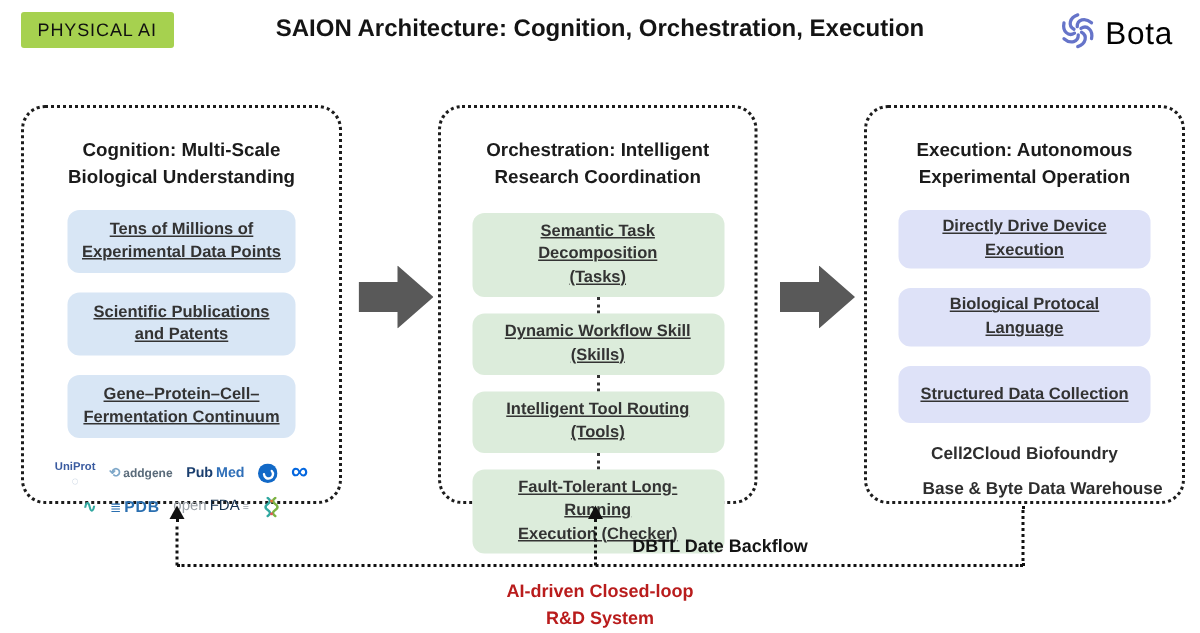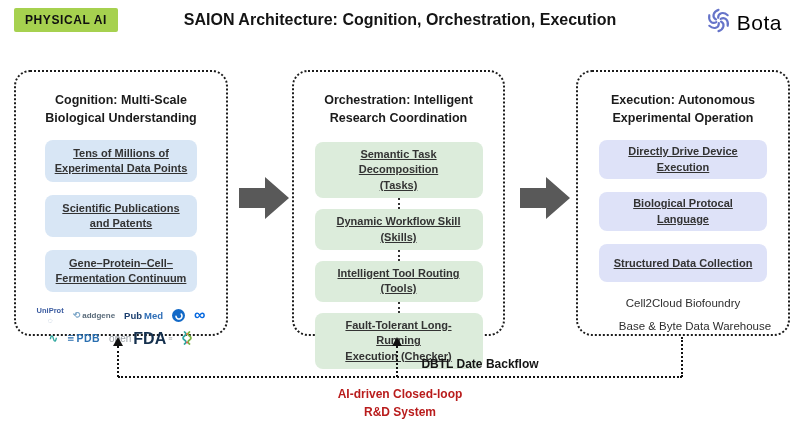--- a/index.html
+++ b/index.html
@@ -1,20 +1,20 @@
 <!DOCTYPE html>
 <html><head>
 <meta charset="utf-8">
 <style>
   html,body{margin:0;padding:0;background:#ffffff;font-family:"Liberation Sans",sans-serif;}
   #canvas{position:relative;width:800px;height:422px;background:#ffffff;overflow:hidden;}
 
   
   .badge{position:absolute;left:14px;top:8px;background:#a6d14f;color:#101010;
-         font-size:12px;font-weight:700;letter-spacing:.6px;padding:5px 11px;border-radius:2px;}
+         font-size:12px;font-weight:400;letter-spacing:.6px;padding:5px 11px;border-radius:2px;}
   .main-title{position:absolute;left:0;right:0;top:11px;text-align:center;
               font-size:16px;font-weight:700;color:#141414;}
   .brand{position:absolute;right:18px;top:7px;display:flex;align-items:center;gap:5px;}
   .brand-text{font-size:21px;color:#000000;font-weight:400;letter-spacing:.5px;}
 
   
   .panel{position:absolute;top:70px;height:266px;border:2px dotted #1c1c1c;border-radius:16px;
          background:#fff;display:flex;flex-direction:column;align-items:center;box-sizing:border-box;
          padding-top:20px;}
   .panel-cognition{left:14px;width:214px;}
@@ -26,39 +26,39 @@
   .box{border-radius:8px;text-align:center;font-size:11px;font-weight:700;color:#333;
        line-height:1.4;white-space:pre-line;display:flex;align-items:center;justify-content:center;
        box-sizing:border-box;text-decoration:underline;}
   .box-blue{background:#d8e6f5;width:152px;min-height:42px;padding:6px 8px;margin-top:13px;}
   .box-green{background:#dcecdb;width:168px;min-height:37px;padding:5px 8px;}
   .box-purple{background:#dee2f8;width:168px;min-height:38px;padding:6px 8px;margin-top:13px;}
   .box-green.first{margin-top:15px;}
   .connector{width:0;height:11px;border-left:2px dotted #333;}
   .orch-stack{display:flex;flex-direction:column;align-items:center;}
 
-  .footnote{font-size:11.5px;font-weight:400;color:#2e2e2e;text-align:center;margin-top:15px;line-height:1.2;}
+  .footnote{font-size:11.5px;font-weight:700;color:#2e2e2e;text-align:center;margin-top:15px;line-height:1.2;}
   .footnote+.footnote{margin-top:9px;padding-left:24px;}
 
   
   .logo-rows{margin-top:15px;display:flex;flex-direction:column;gap:6px;align-items:center;}
   .logo-row{display:flex;align-items:center;justify-content:center;gap:9px;}
   .lg{display:inline-flex;align-items:center;gap:2px;line-height:1;}
   .lg-uniprot{font-size:7.5px;font-weight:700;color:#3a5ba0;flex-direction:column;}
   .lg-dotring{font-size:8px;color:#9bb0c9;}
   .lg-addgene{font-size:8px;font-weight:600;color:#5a6b7a;}
   .lg-addgene .swirl{color:#7fa8c9;font-size:9px;}
   .lg-pub{font-size:9.5px;font-weight:700;color:#1a3e6e;}
   .lg-med{font-size:9.5px;font-weight:700;color:#2f6fb8;}
   .lg-meta{font-size:16px;font-weight:700;color:#0467df;line-height:.8;}
   .lg-swirl2{font-size:11px;font-weight:700;color:#31a8a0;}
   .lg-pdb-bars{font-size:9px;color:#2a6fb0;}
   .lg-pdb{font-size:10.5px;font-weight:800;color:#2a6fb0;letter-spacing:.5px;}
   .lg-open{font-size:10px;font-weight:400;color:#9aa0a6;}
-  .lg-fda{font-size:16px;font-weight:700;color:#15304e;}
+  .lg-fda{font-size:10px;font-weight:400;color:#15304e;}
   .lg-fda-mark{font-size:7px;color:#9aa0a6;}
 
   
   .block-arrow{position:absolute;top:177px;width:50px;height:42px;background:#595959;
     clip-path:polygon(0% 26%,52% 26%,52% 0%,100% 50%,52% 100%,52% 74%,0% 74%);}
   .arrow-1{left:239px;}
   .arrow-2{left:520px;}
 
   
   .dline-h{position:absolute;left:118px;top:376px;width:564px;height:0;border-top:2px dotted #111;}

